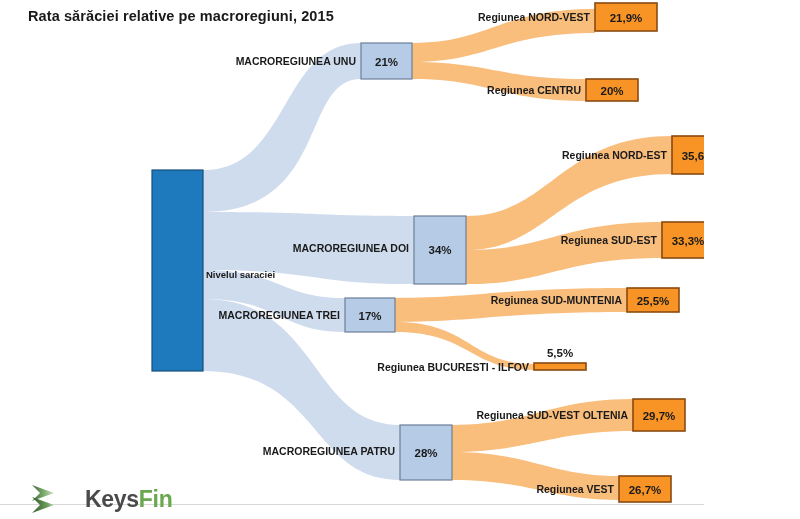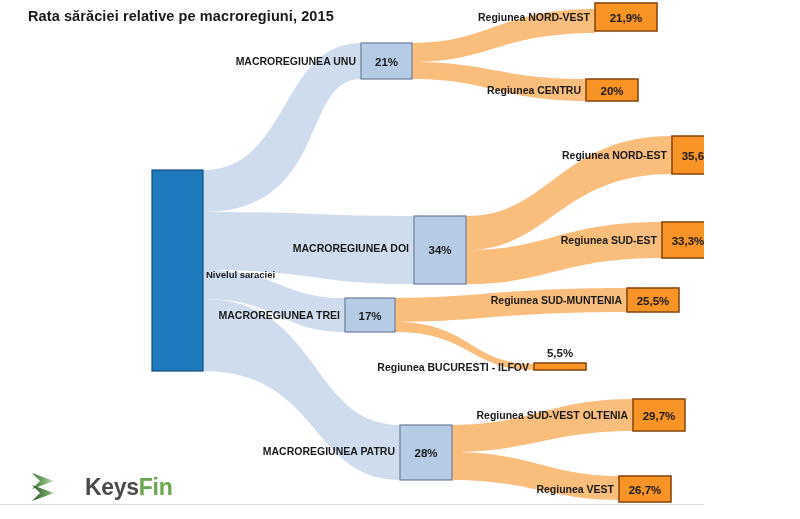--- a/index.html
+++ b/index.html
@@ -55,21 +55,21 @@
     position: absolute;
     left: 0;
     top: 504px;
     width: 800px;
     height: 1px;
     background: #d8d8d8;
   }
   #logo {
     position: absolute;
     left: 30px;
-    top: 470px;
+    top: 482px;
     display: flex;
     align-items: center;
     gap: 9px;
   }
   #logo-text {
     font-family: "Liberation Sans", sans-serif;
     font-size: 23px;
     font-weight: bold;
     letter-spacing: -0.3px;
   }

